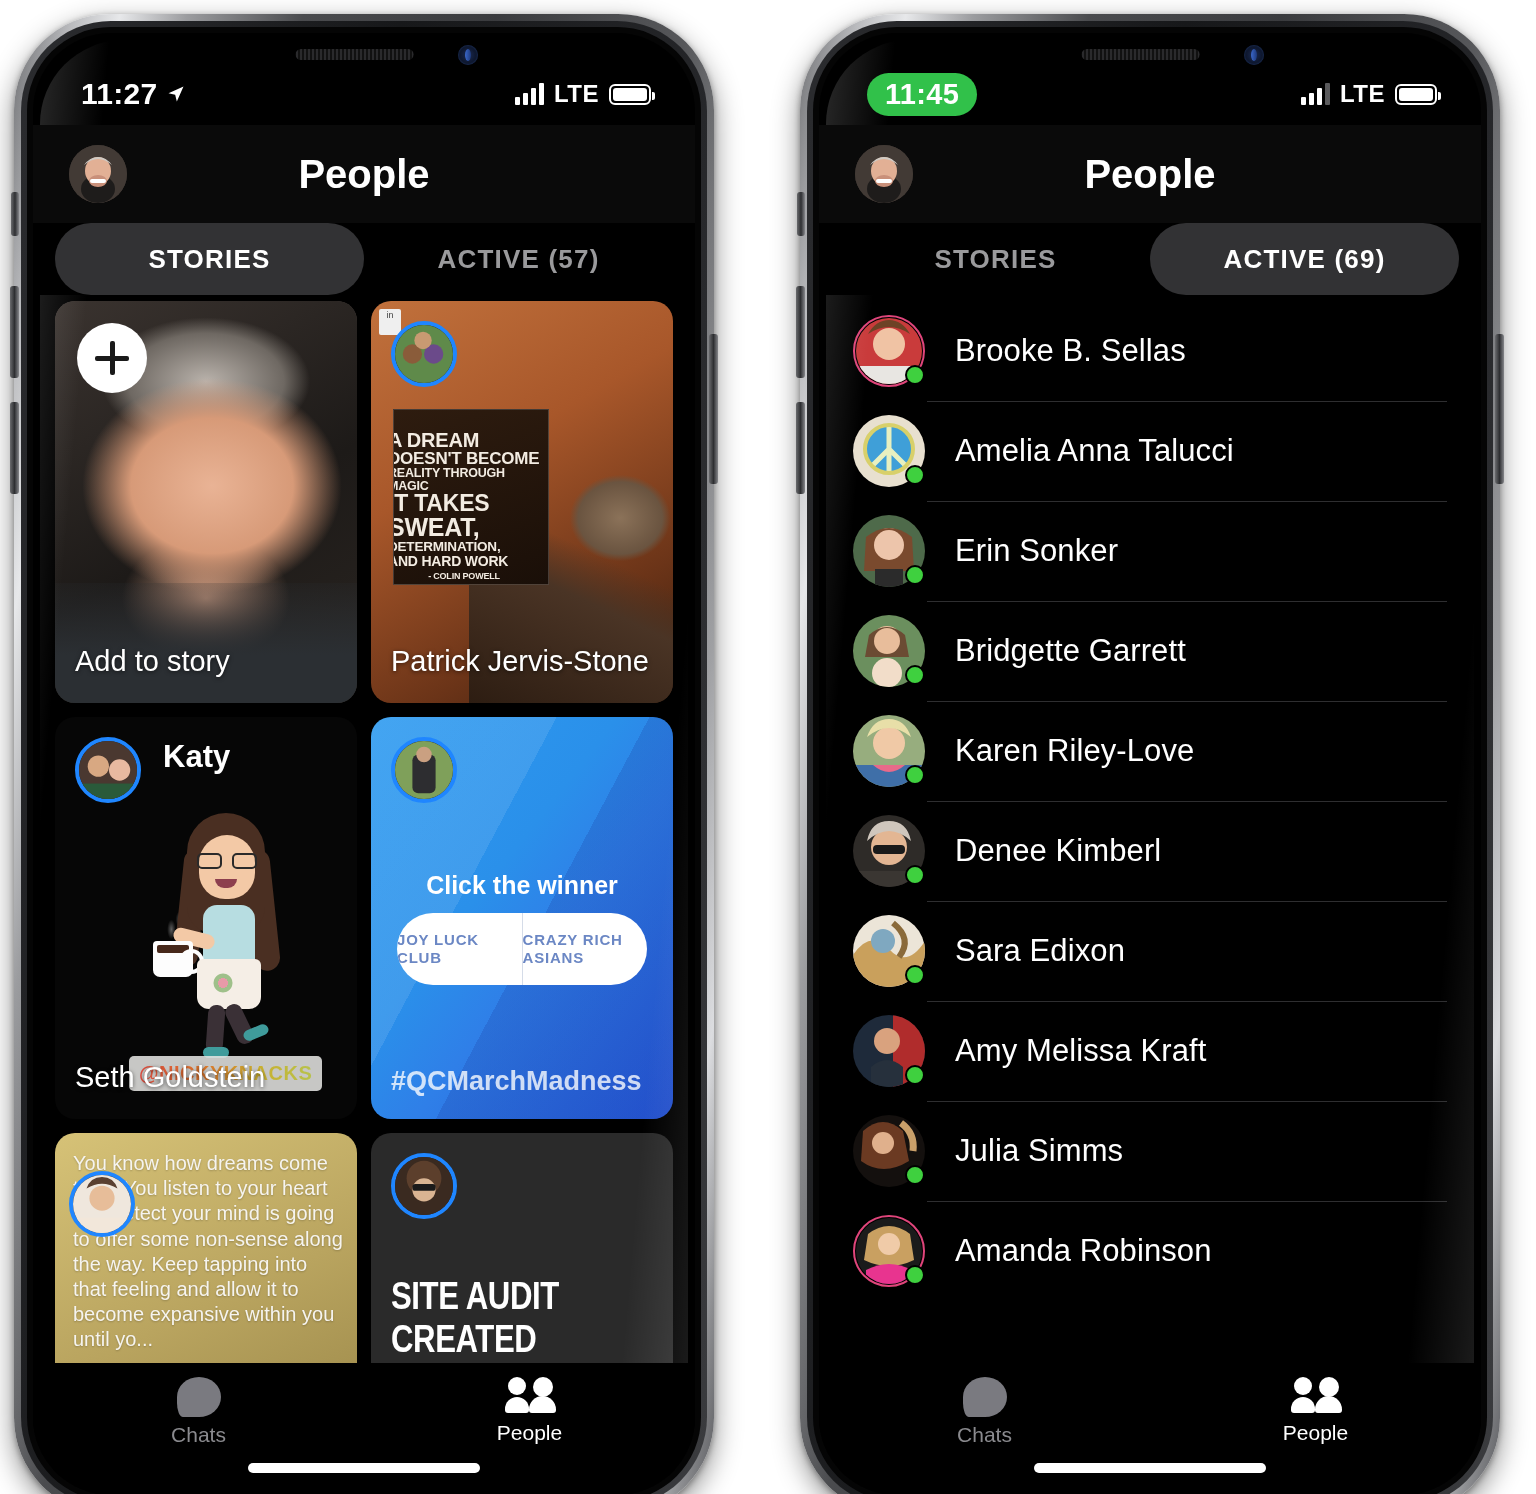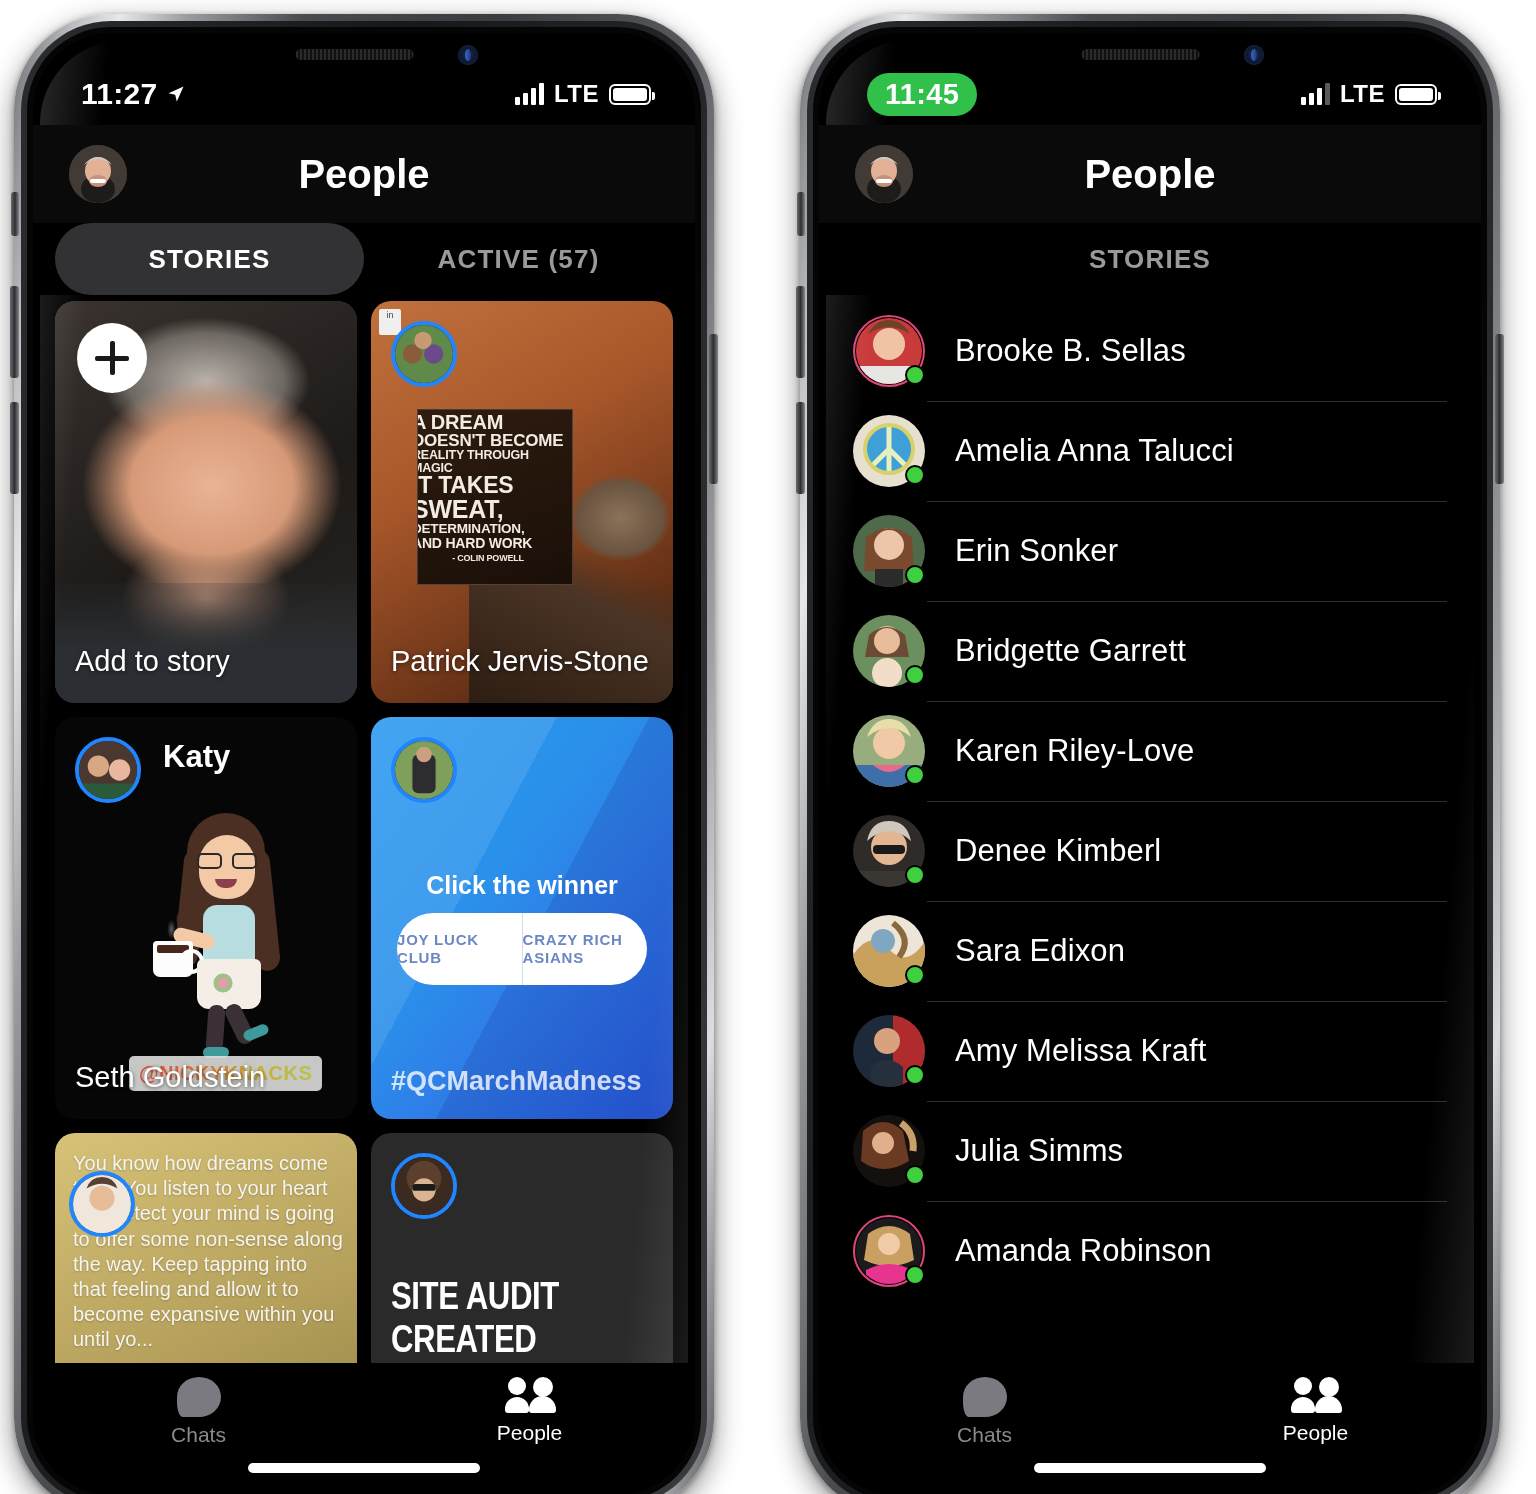--- a/index.html
+++ b/index.html
@@ -175,21 +175,21 @@
   .c-quote .ant {
     position:absolute; right:-6px; bottom:0; width: 210px; height: 250px;
     background:
       radial-gradient(ellipse 70px 60px at 72% 26%, #8b7259 0%, #6a5440 60%, rgba(0,0,0,0) 72%),
       linear-gradient(205deg, rgba(0,0,0,0) 40%, #4a3425 55%, #2d1d12 100%);
   }
   .quotebox {
     position: absolute; left: 22px; top: 108px; width: 156px; height: 176px;
     background: linear-gradient(160deg,#2e1c0f,#1a0f08);
     border: 1px solid rgba(255,255,255,.18);
-    padding: 2px 8px 6px 8px; overflow: hidden; z-index: 5; margin-left: 24px;
+    padding: 20px 8px 6px 8px; overflow: hidden; z-index: 5;
   }
   .quotebox p {
     color: #f3ece2; font-weight: 700; line-height: 1.0;
     text-transform: uppercase; letter-spacing: -.2px; margin-left: -14px;
   }
   .ql1 { font-size: 20px; }
   .ql2 { font-size: 17px; }
   .ql3 { font-size: 12.5px; }
   .ql4 { font-size: 23px; }
   .ql5 { font-size: 25px; color: #ecd9a8; }
@@ -570,20 +570,21 @@
               <path d="M15 20 q14 -12 28 0 q-6 -8 -14 -8 q-8 0 -14 8z" fill="#cfcac4"></path>
               <ellipse cx="29" cy="36" rx="9" ry="6" fill="#c9907a"></ellipse>
               <rect x="21" y="34" width="16" height="4" rx="2" fill="#fff"></rect>
             </svg>
           </div>
           <div class="nav-title">People</div>
         </div>
 
         <div class="segment">
           <div class="seg-item">STORIES</div>
+          <div class="seg-item active">ACTIVE (69)</div>
         </div>
 
         <div class="people-list">
 
           <div class="person">
             <div class="p-avatar ringed" style="--ring:#e0457b">
               <div class="img"><svg viewBox="0 0 66 66" width="100%" height="100%">
                     <rect width="66" height="66" fill="#c93b3b"></rect>
                     <circle cx="33" cy="26" r="16" fill="#f0c3a4"></circle>
                     <path d="M12 16 q21 -14 42 0 q-8 -14 -21 -14 q-13 0 -21 14z" fill="#6d4226"></path>

